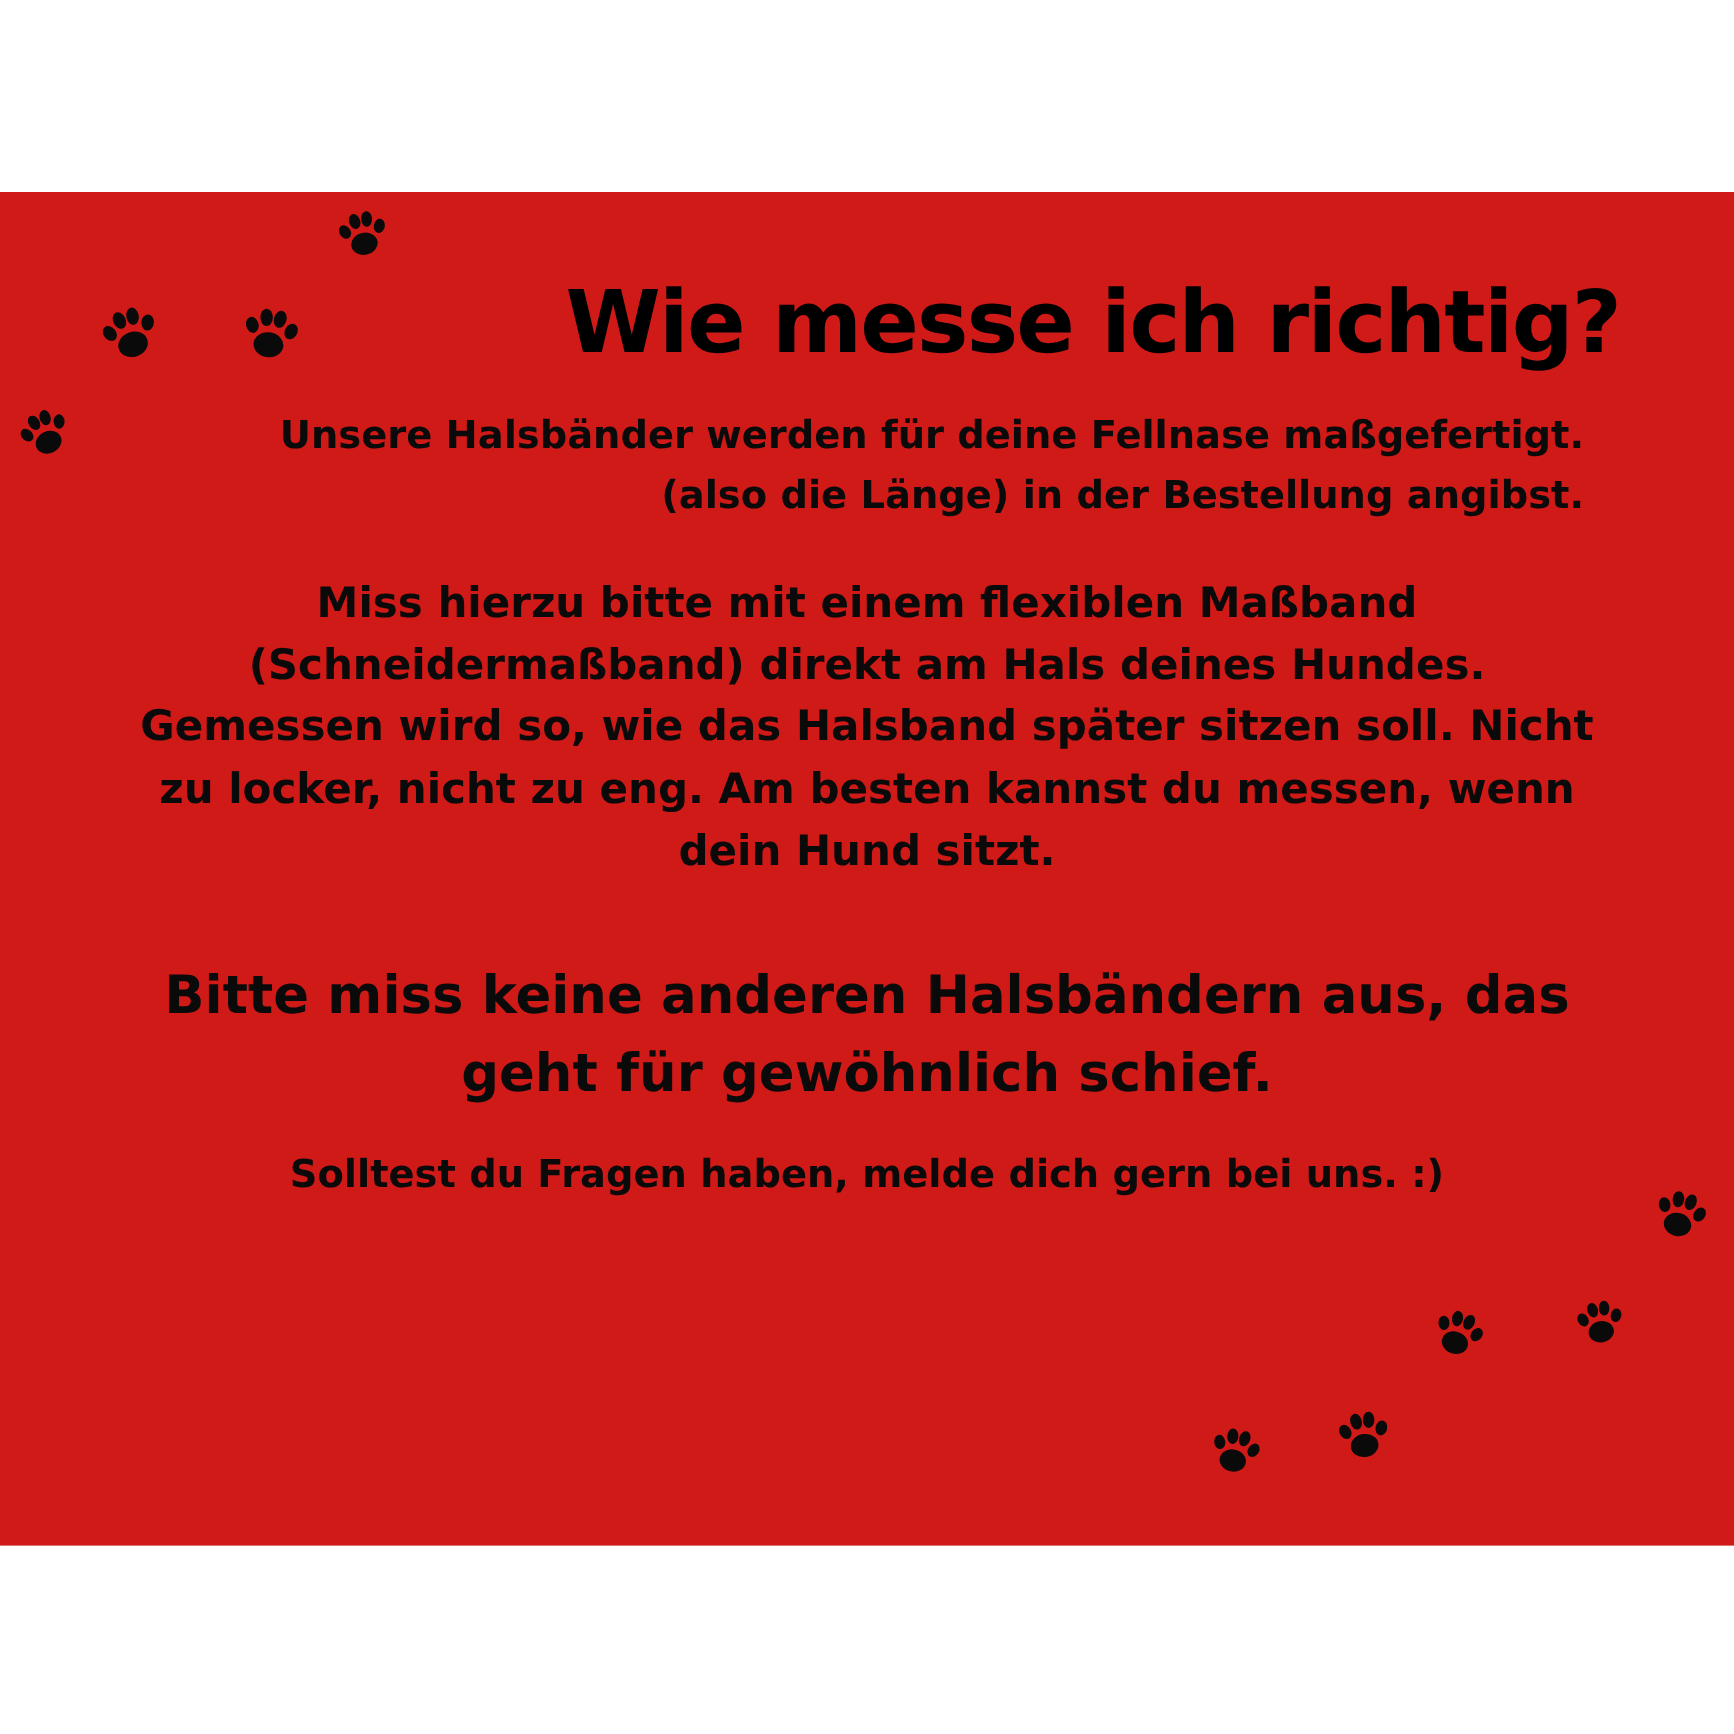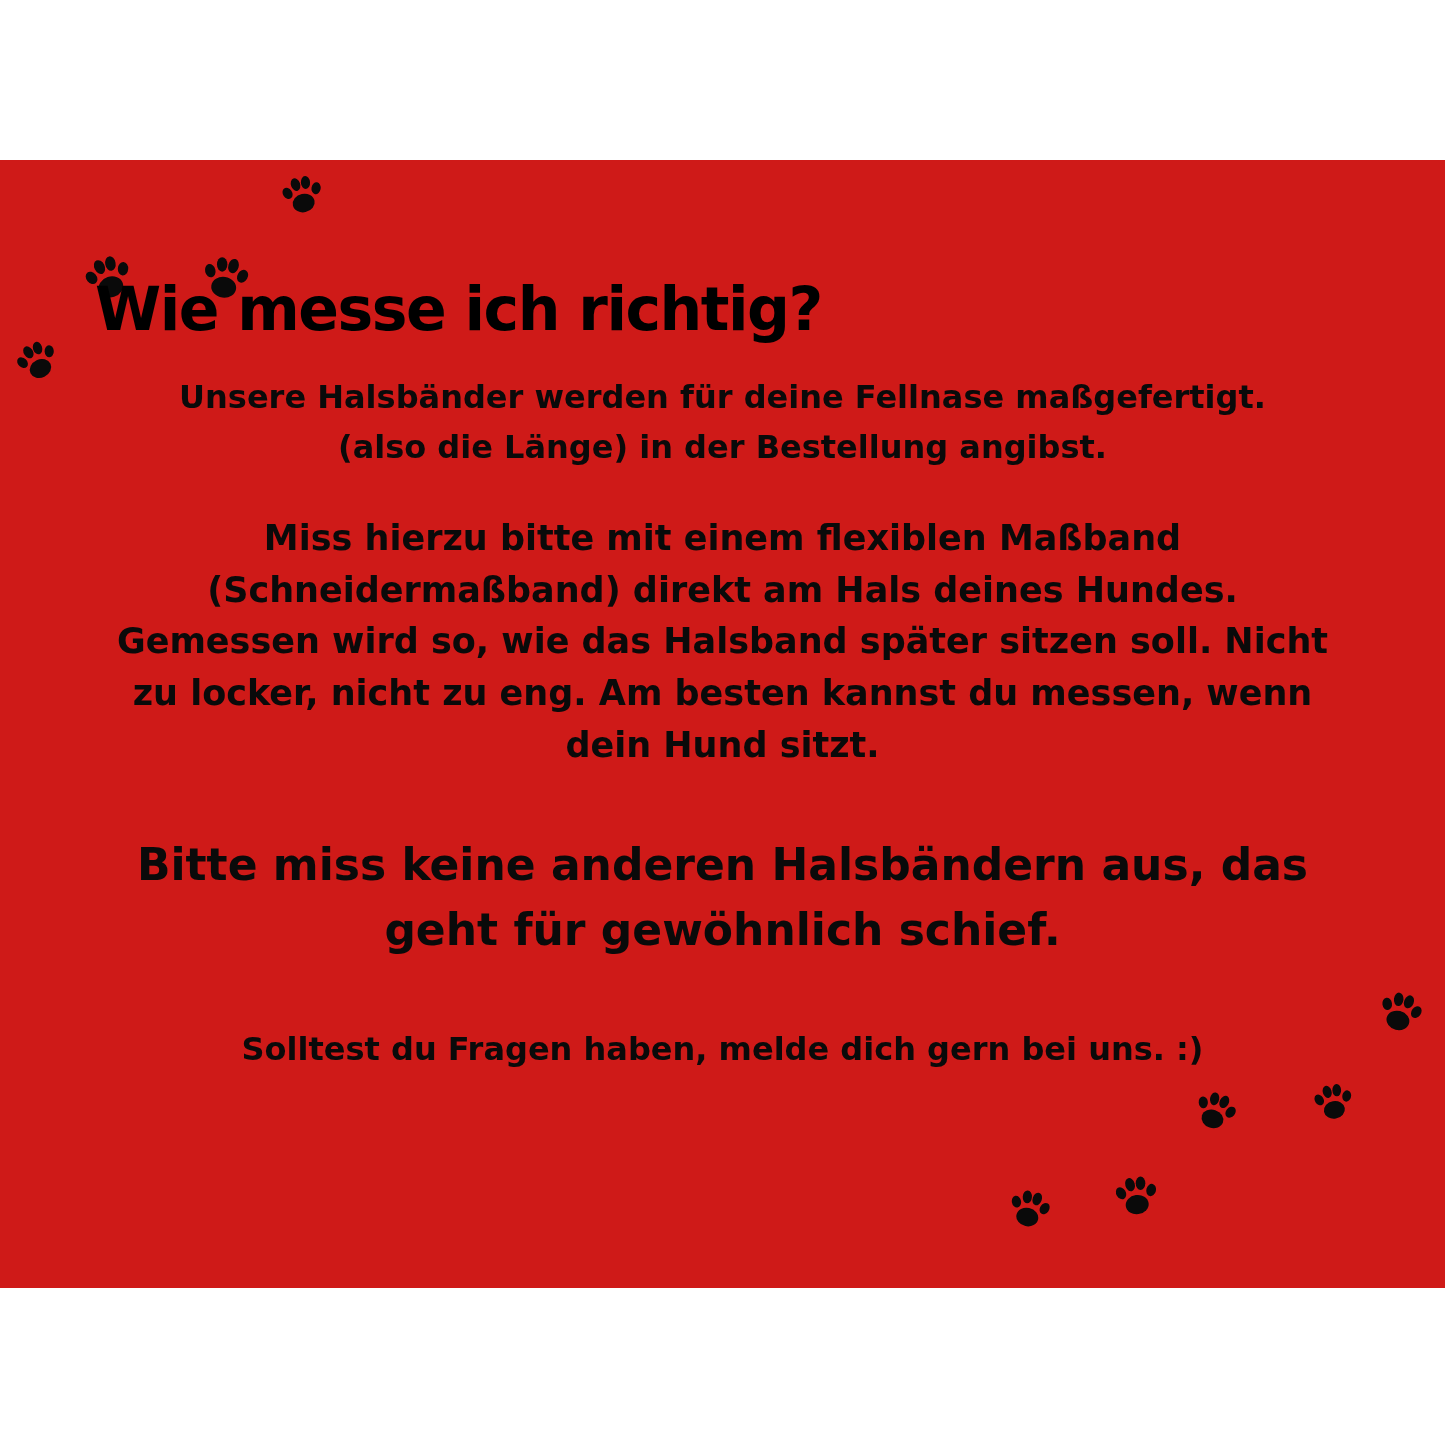--- a/index.html
+++ b/index.html
@@ -37,26 +37,26 @@
     position: absolute;
     left: 0;
     top: 0;
     width: 100%;
     height: 100%;
     box-sizing: border-box;
     padding: 0 95px;
   }
   #title {
     margin: 0;
-    padding-top: 119px;
-    text-align: left;
+    padding-top: 72px;
+    text-align: right;
     color: #000000;
     font-family: "DejaVu Sans", sans-serif;
     font-weight: 700;
-    font-size: 60px;
+    font-size: 72px;
     line-height: 1.0;
     letter-spacing: -1.5px;
   }
   .para {
     margin: 0;
     text-align: center;
     color: #0a0a0a;
     font-family: "DejaVu Sans", sans-serif;
     font-weight: 700;
     font-size: 33px;
@@ -74,26 +74,26 @@
     line-height: 1.48;
     padding: 0 8px;
   }
   #p-warning {
     margin-top: 60px;
     font-size: 44px;
     line-height: 1.48;
     padding: 0 8px;
   }
   #p-contact {
-    margin-top: 64px;
+    margin-top: 28px;
     font-size: 32px;
     line-height: 1.48;
     padding: 0 40px;
   }
-  .line { display: block; }
+  .line { display: block; text-align: right; }
 </style>
 </head>
 <body>
 
 <div id="page">
   <div id="poster">
 
     <div id="decorations">
         <div class="paw" style="left: 279px; top: 12px; width: 46px; height: 46px; transform: rotate(-12deg);">
           <svg viewBox="0 0 100 100" width="46" height="46">

